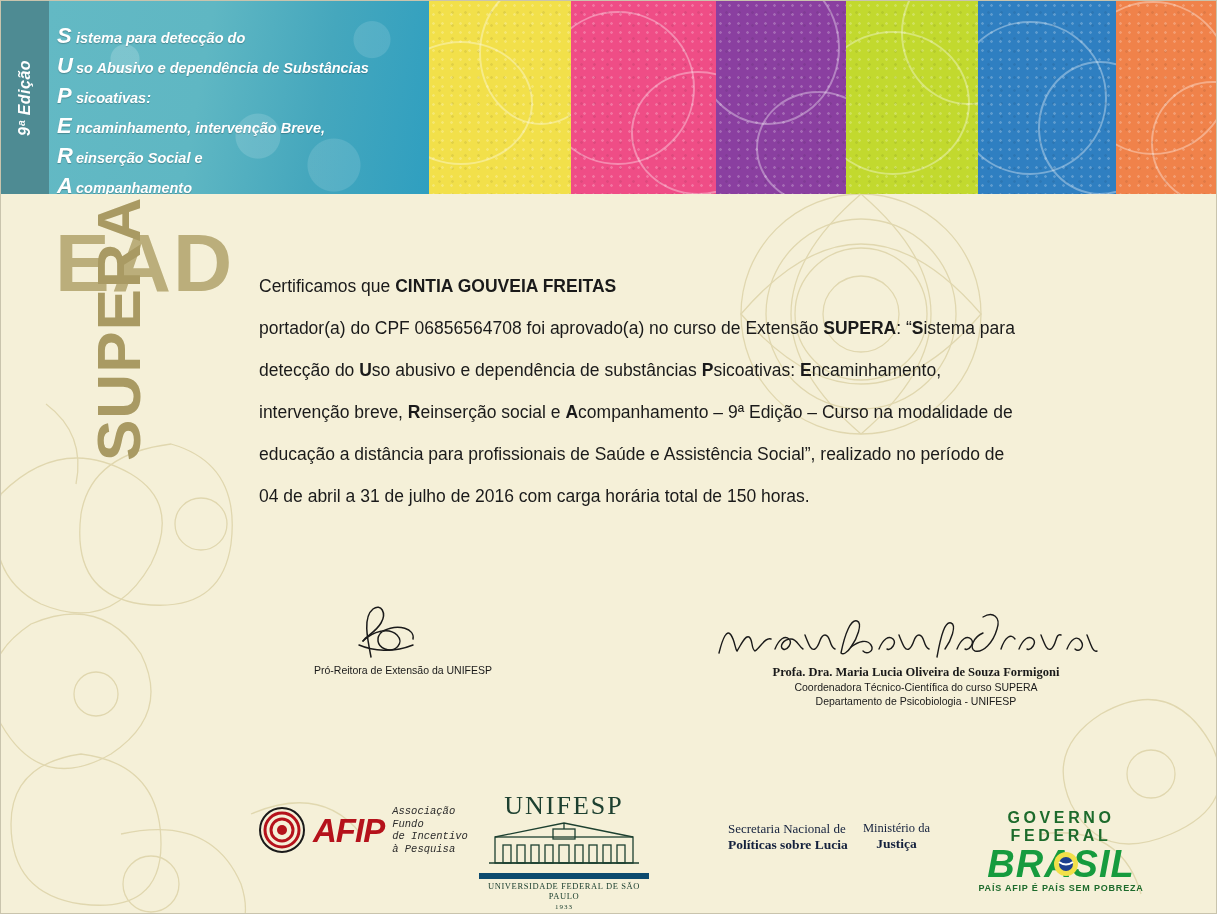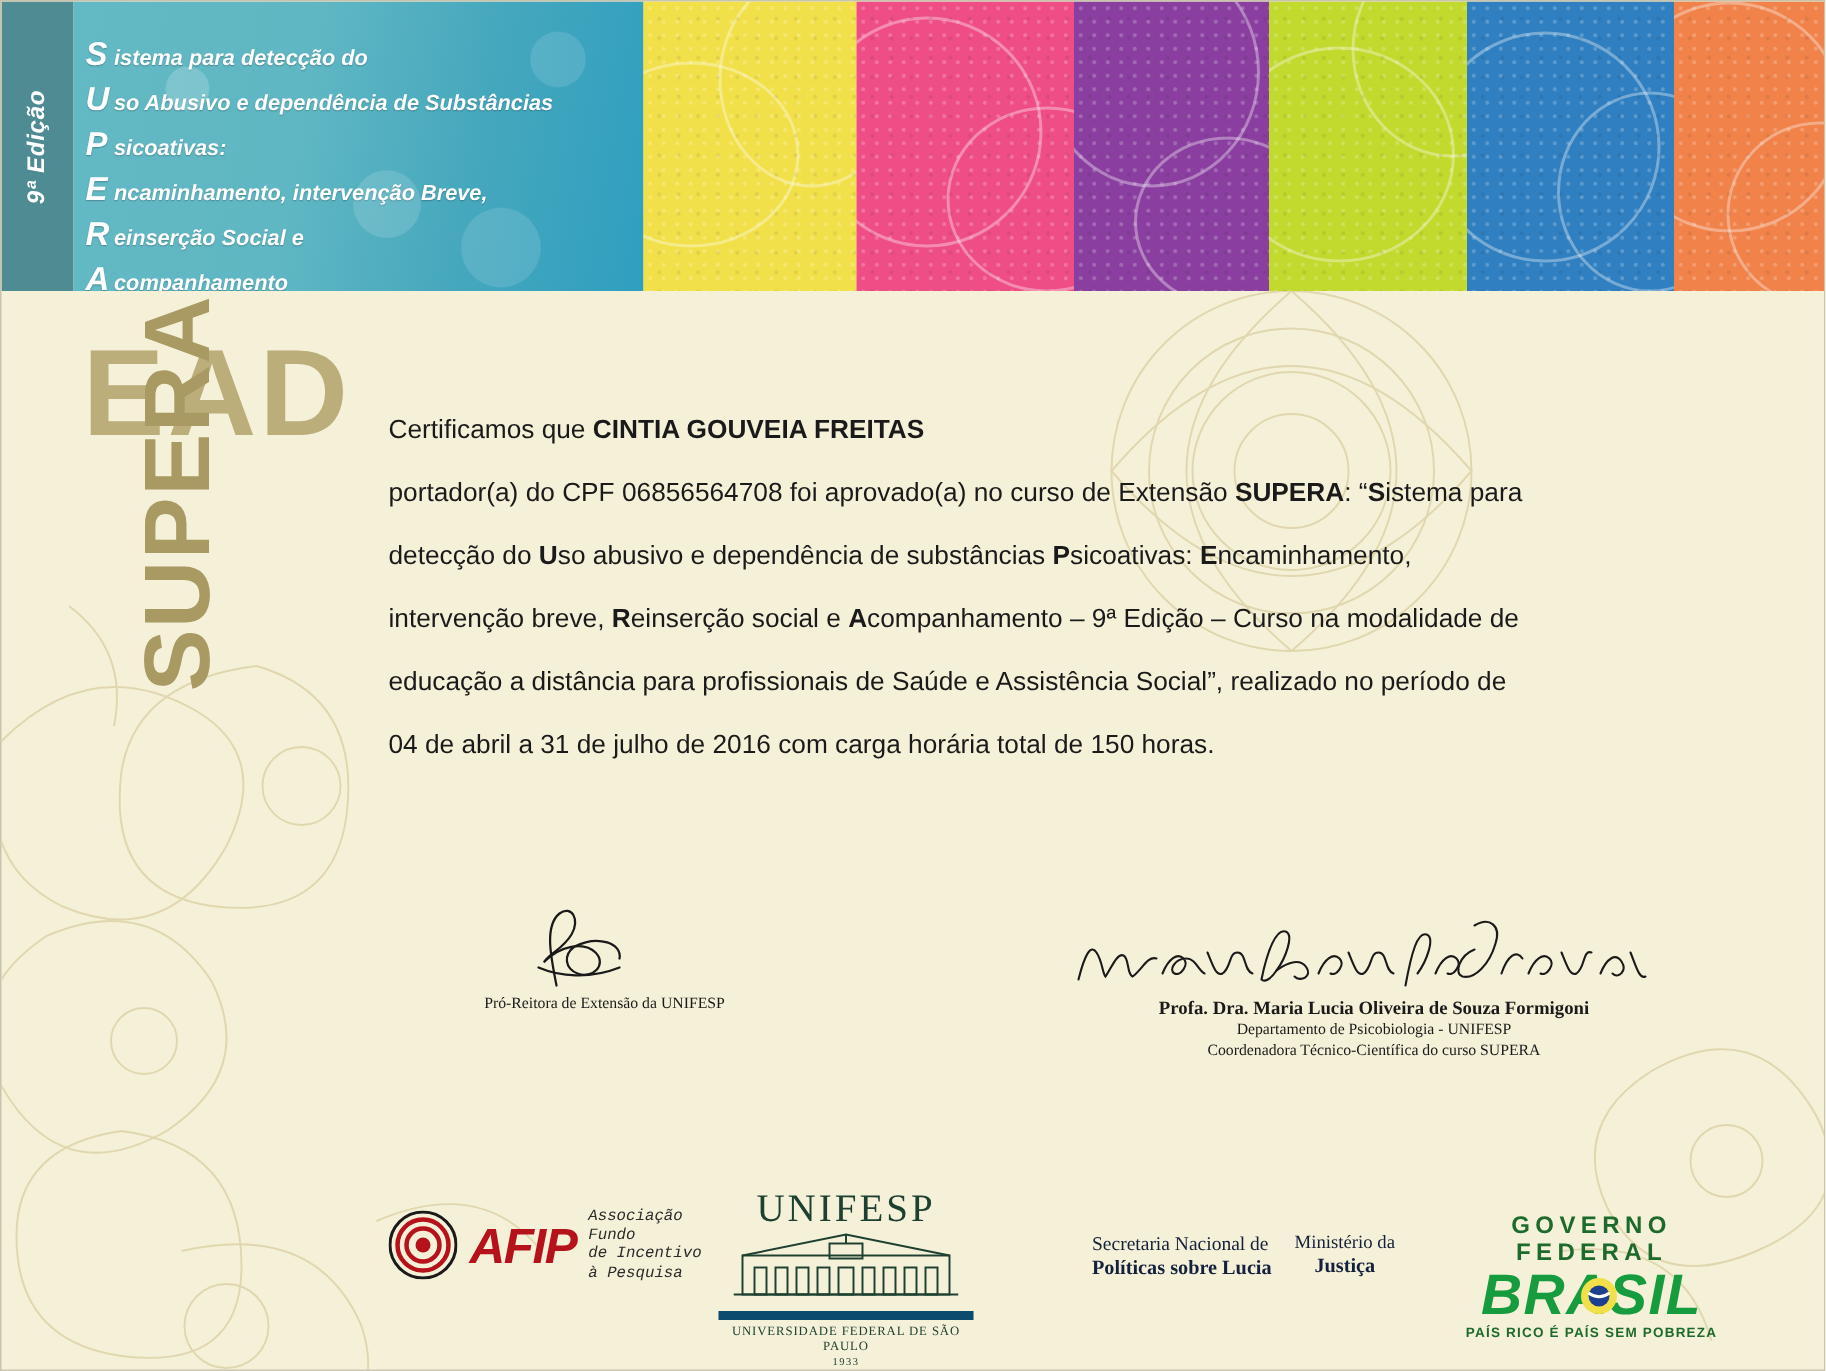--- a/index.html
+++ b/index.html
@@ -181,21 +181,21 @@
   .sig-name {
     font-size: 12.5px;
     font-weight: bold;
     border-top: 0px;
     padding-top: 2px;
     font-family: "Liberation Serif", serif;
   }
   .sig-role {
     font-size: 10.5px;
     line-height: 14px;
-    font-family: Liberation Serif, serif;
+    font-family: Liberation Sans, sans-serif;
   }
 
   
   .footer {
     position: absolute;
     left: 0;
     top: 780px;
     width: 1141px;
     height: 130px;
   }
@@ -456,22 +456,22 @@
           <path d="M282 16 C292 10 300 16 296 28 C292 42 282 52 274 50 C268 48 272 36 282 32"></path>
           <path d="M300 48 C304 36 310 32 314 38"></path>
           <path d="M318 48 C322 38 328 34 332 38 C336 42 330 50 326 48"></path>
           <path d="M340 34 C344 44 346 50 350 48 C356 44 354 32 360 34"></path>
           <path d="M366 48 C370 38 376 34 380 40 C384 46 378 52 374 48"></path>
           <path d="M386 34 C390 44 392 52 396 50"></path>
         </g>
       </svg>
     </div>
     <div class="sig-name">Profa. Dra. Maria Lucia Oliveira de Souza Formigoni</div>
+    <div class="sig-role">Coordenadora Técnico-Científica do curso SUPERA</div>
     <div class="sig-role">Departamento de Psicobiologia - UNIFESP</div>
-    <div class="sig-role">Coordenadora Técnico-Científica do curso SUPERA</div>
   </div>
 
   <div class="footer">
 
     <div class="afip">
       <div class="afip-mark">
         <svg width="46" height="46" viewBox="0 0 46 46">
           <circle cx="23" cy="23" r="22" fill="none" stroke="#1a1a1a" stroke-width="2"></circle>
           <circle cx="23" cy="23" r="17" fill="none" stroke="#b5121b" stroke-width="3"></circle>
           <circle cx="23" cy="23" r="11" fill="none" stroke="#b5121b" stroke-width="3"></circle>
@@ -528,18 +528,18 @@
     <div class="brasil">
       <div class="brasil-gov">GOVERNO FEDERAL</div>
       <div class="brasil-word">
         <span>BRASIL</span>
         <svg width="26" height="26" viewBox="0 0 26 26" style="position:absolute;left:92px;top:6px;">
           <circle cx="13" cy="13" r="12" fill="#f2e04a"></circle>
           <circle cx="13" cy="13" r="7" fill="#1d3f8f"></circle>
           <path d="M6 11 q7 5 14 0" fill="none" stroke="#ffffff" stroke-width="2"></path>
         </svg>
       </div>
-      <div class="brasil-tag">PAÍS RICO É PAÍS SEM POBREZA</div>
+      <div class="brasil-tag">PAÍS AFIP É PAÍS SEM POBREZA</div>
     </div>
 
   </div>
 
 </div>
 
 </body></html>

